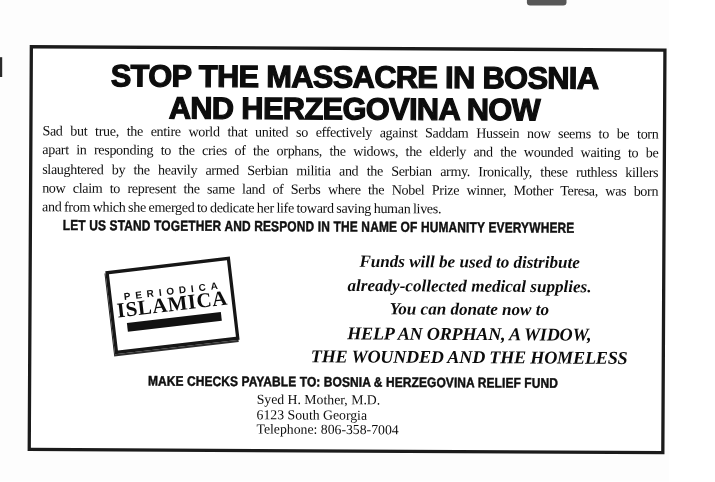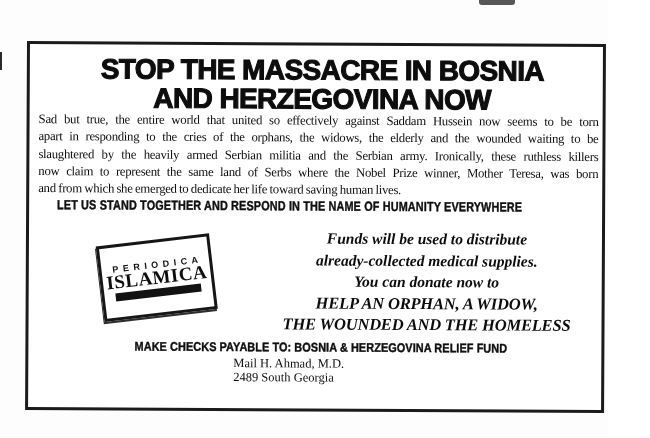--- a/index.html
+++ b/index.html
@@ -195,19 +195,20 @@
       <div class="caps">THE WOUNDED AND THE HOMELESS</div>
     </div>
 
     <div class="payable">
       <span>MAKE CHECKS PAYABLE TO:</span>
       <span>BOSNIA &amp; HERZEGOVINA RELIEF FUND</span>
     </div>
 
     <div class="mail">
       <div class="mail-lines">
-        <div>Mail H. Ahmad, M.D.</div>
-        <div>2489 South Georgia</div>
+        <div>Syed H. Mother, M.D.</div>
+        <div>6123 South Georgia</div>
+        <div>Telephone: 806-358-7004</div>
       </div>
     </div>
 
   </div>
 </div>
 
 </body></html>

